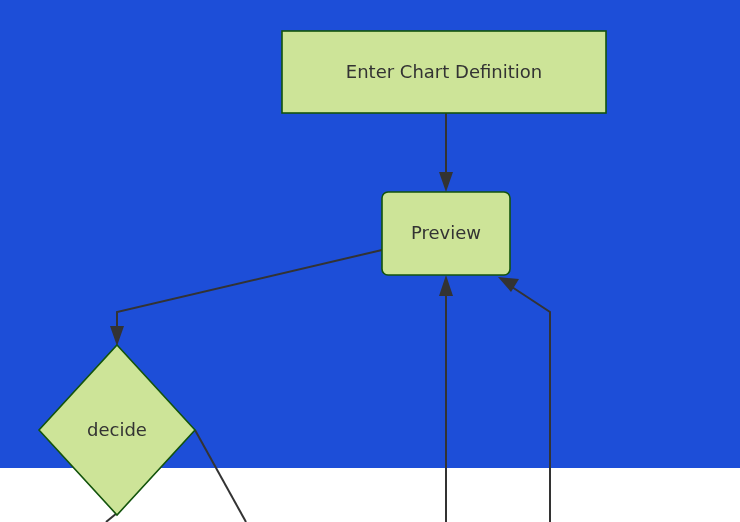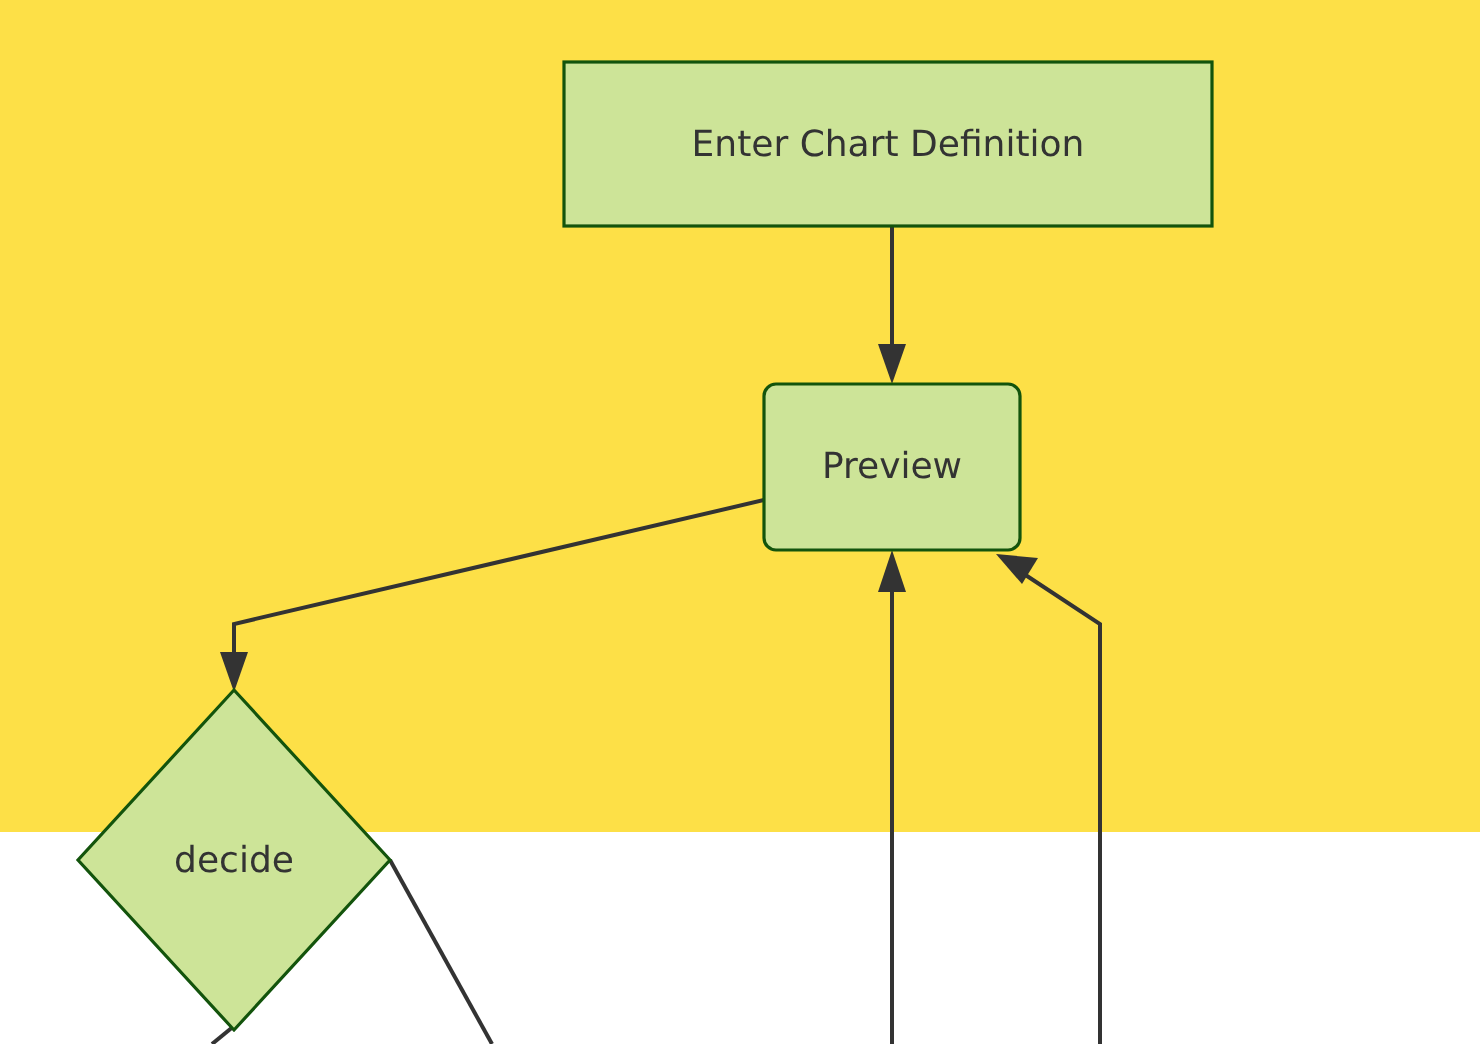--- a/index.html
+++ b/index.html
@@ -9,22 +9,22 @@
   }
   body {
     width: 740px;
     height: 522px;
     overflow: hidden;
     font-family: "DejaVu Sans", "Liberation Sans", sans-serif;
   }
   #flowchart {
     position: relative;
     width: 740px;
-    height: 416px;
-    background: #fde047;
+    height: 468px;
+    background: #1d4ed8;
   }
   #flow-svg {
     position: absolute;
     top: 0;
     left: 0;
     width: 740px;
     height: 522px;
   }
   .node-shape {
     fill: #cde498;

